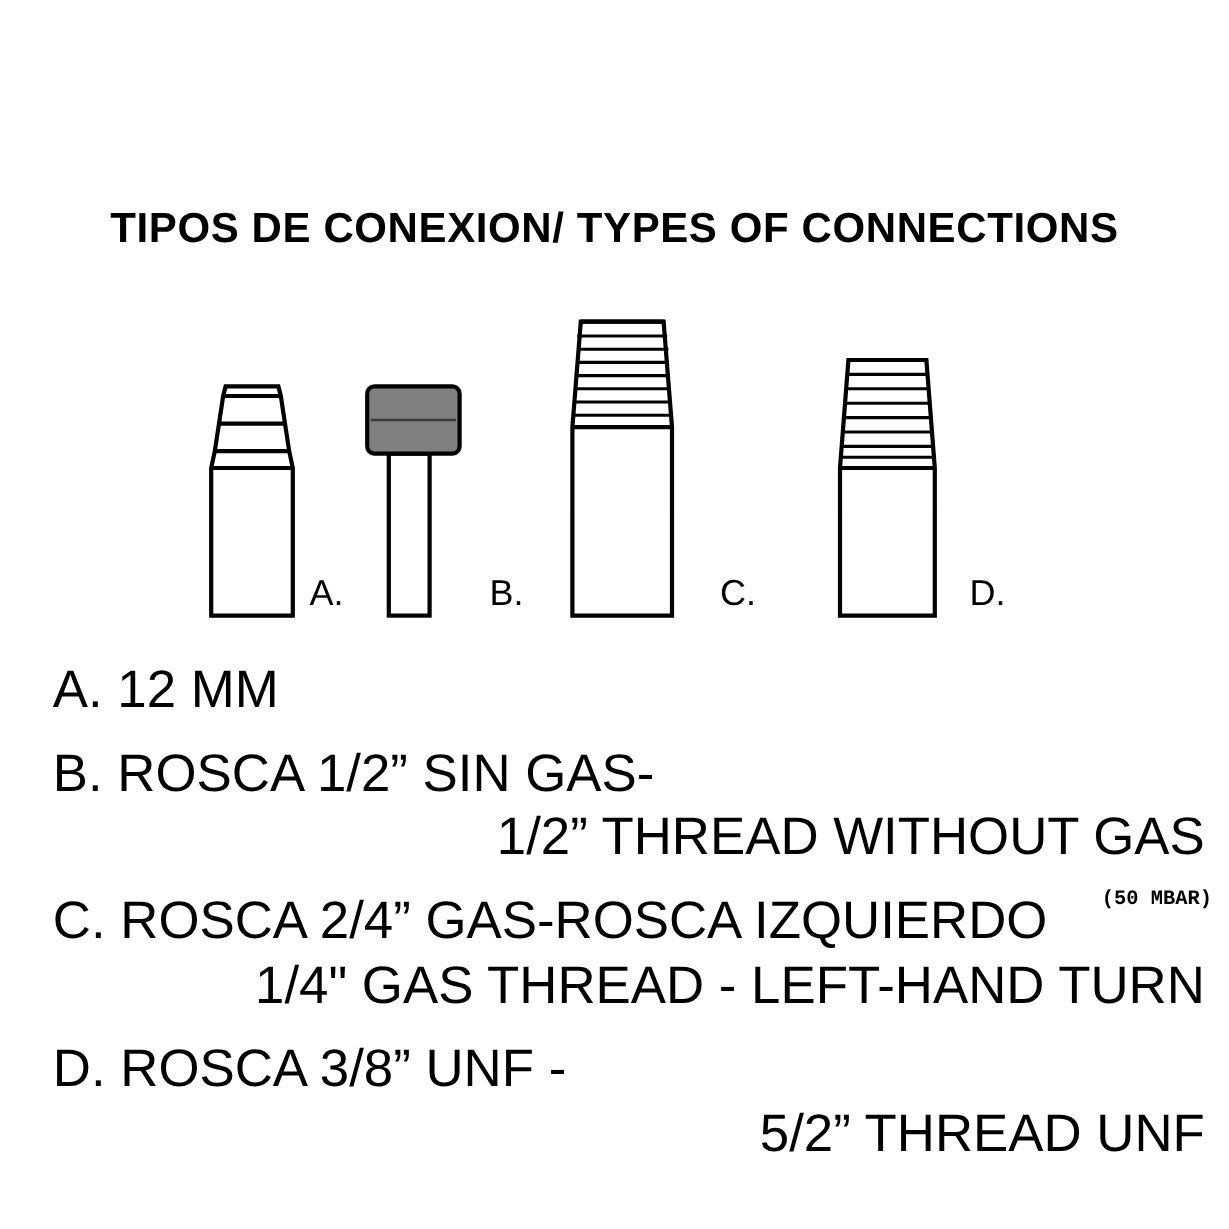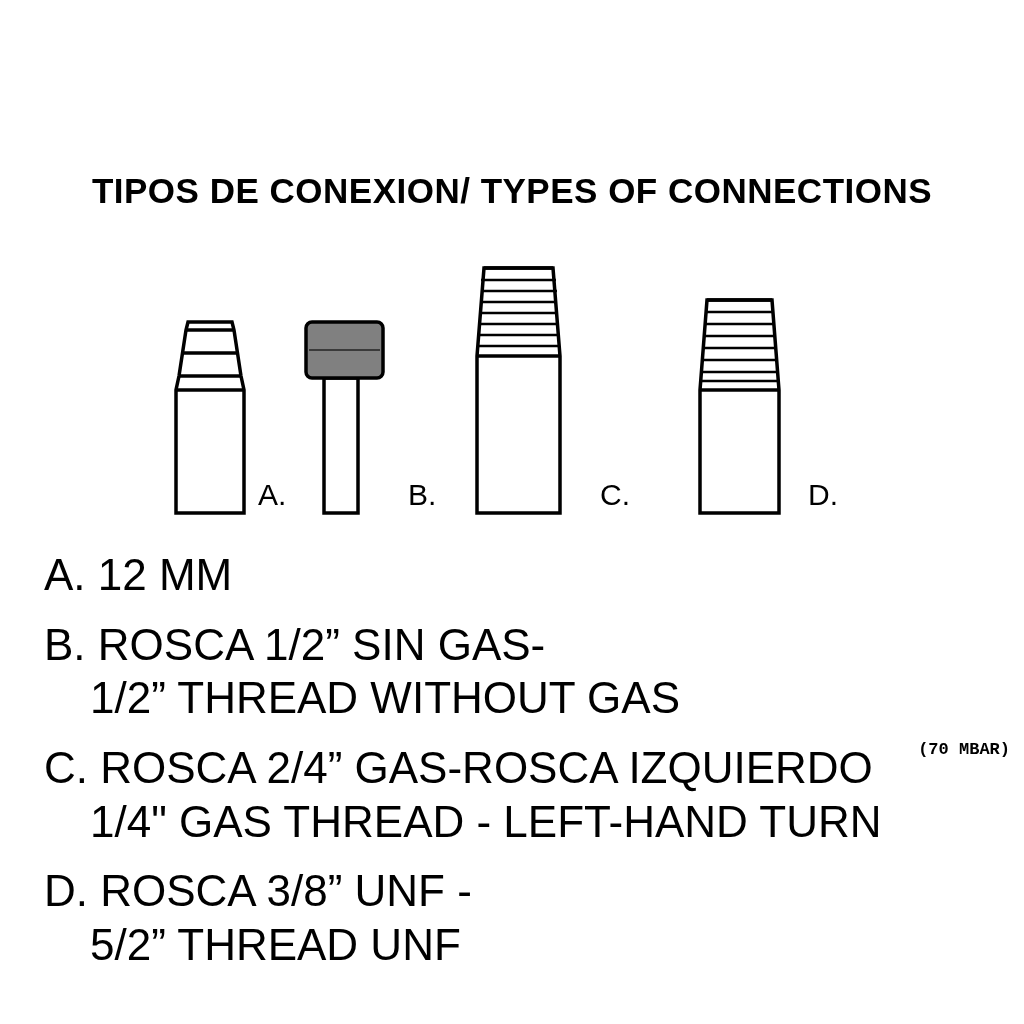--- a/index.html
+++ b/index.html
@@ -61,20 +61,21 @@
   }
 
   .legend-line {
     font-size: 44px;
     font-weight: normal;
     line-height: 1.22;
     white-space: nowrap;
   }
   .legend-line.indent {
     padding-left: 46px;
+    text-align: right;
   }
 
   #note {
     position: absolute;
     right: 14px;
     top: 740px;
     font-family: "Liberation Mono", monospace;
     font-size: 17px;
     font-weight: bold;
     letter-spacing: 0px;
@@ -159,13 +160,13 @@
     <div class="legend-line indent">1/4" GAS THREAD - LEFT-HAND TURN</div>
   </div>
 
   <div class="legend-entry">
     <div class="legend-line">D. ROSCA 3/8” UNF -</div>
     <div class="legend-line indent">5/2” THREAD UNF</div>
   </div>
 
 </div>
 
-<div id="note">(70 MBAR)</div>
+<div id="note">(50 MBAR)</div>
 
 </body></html>

